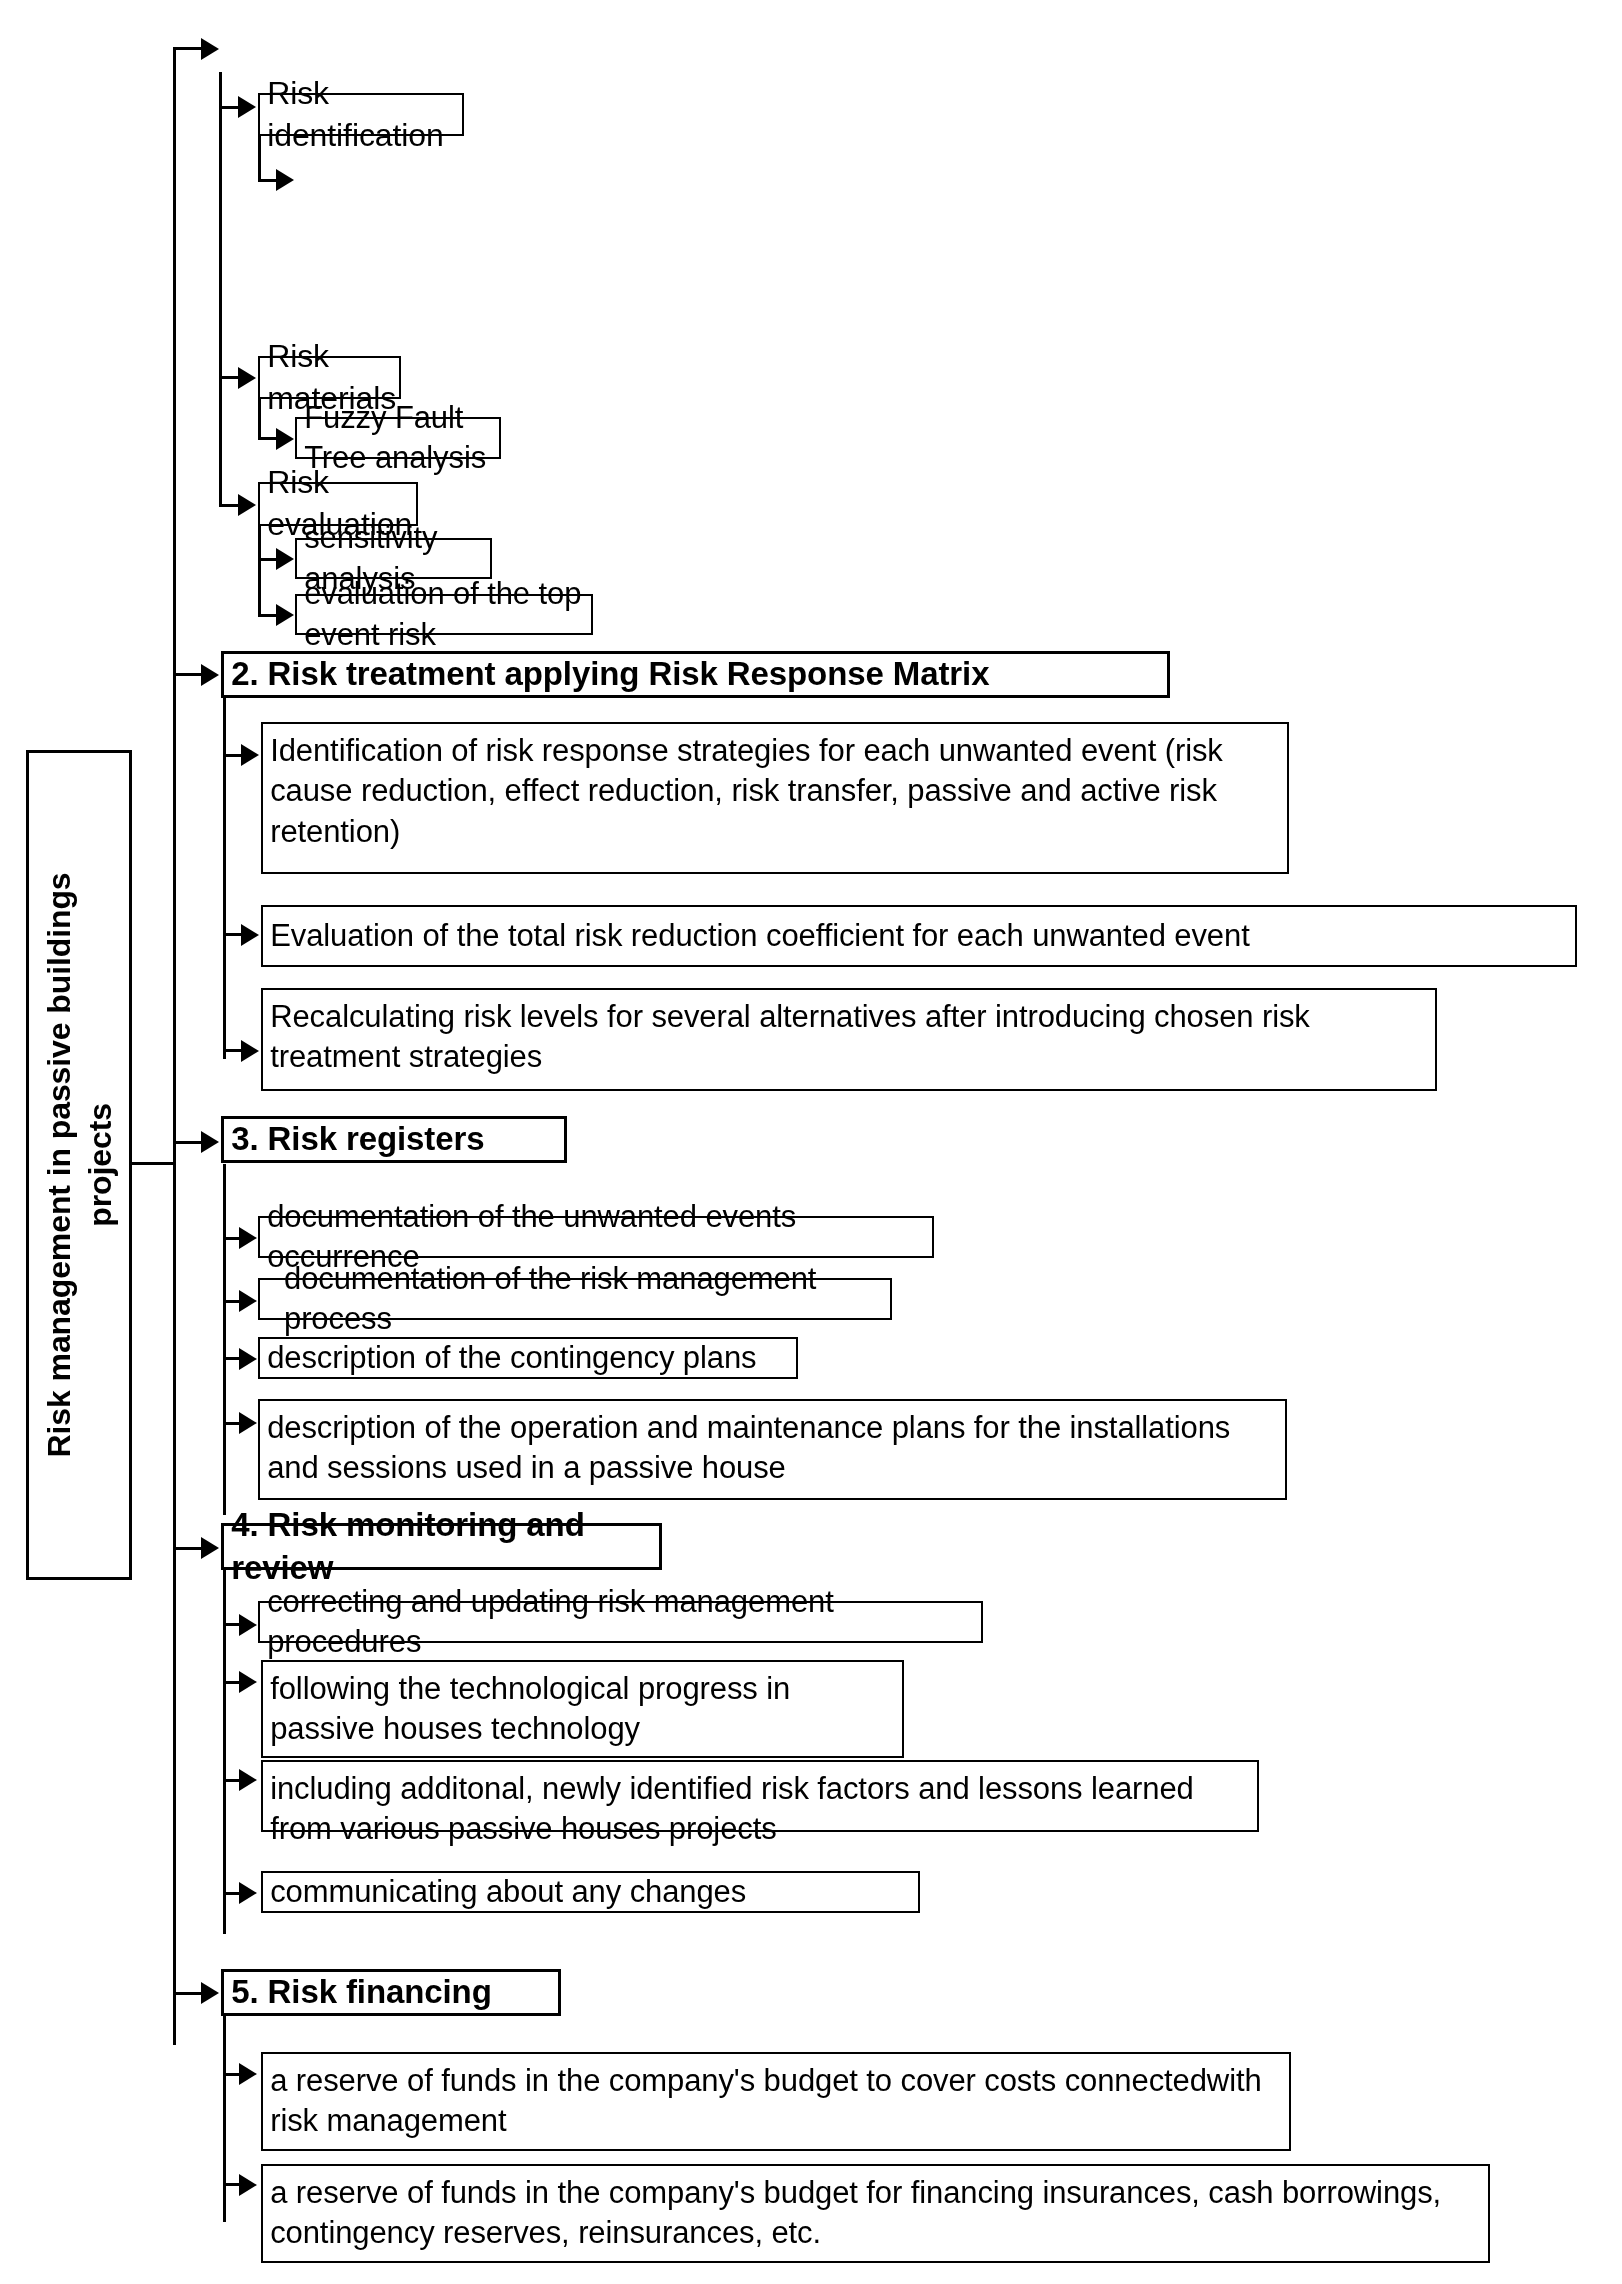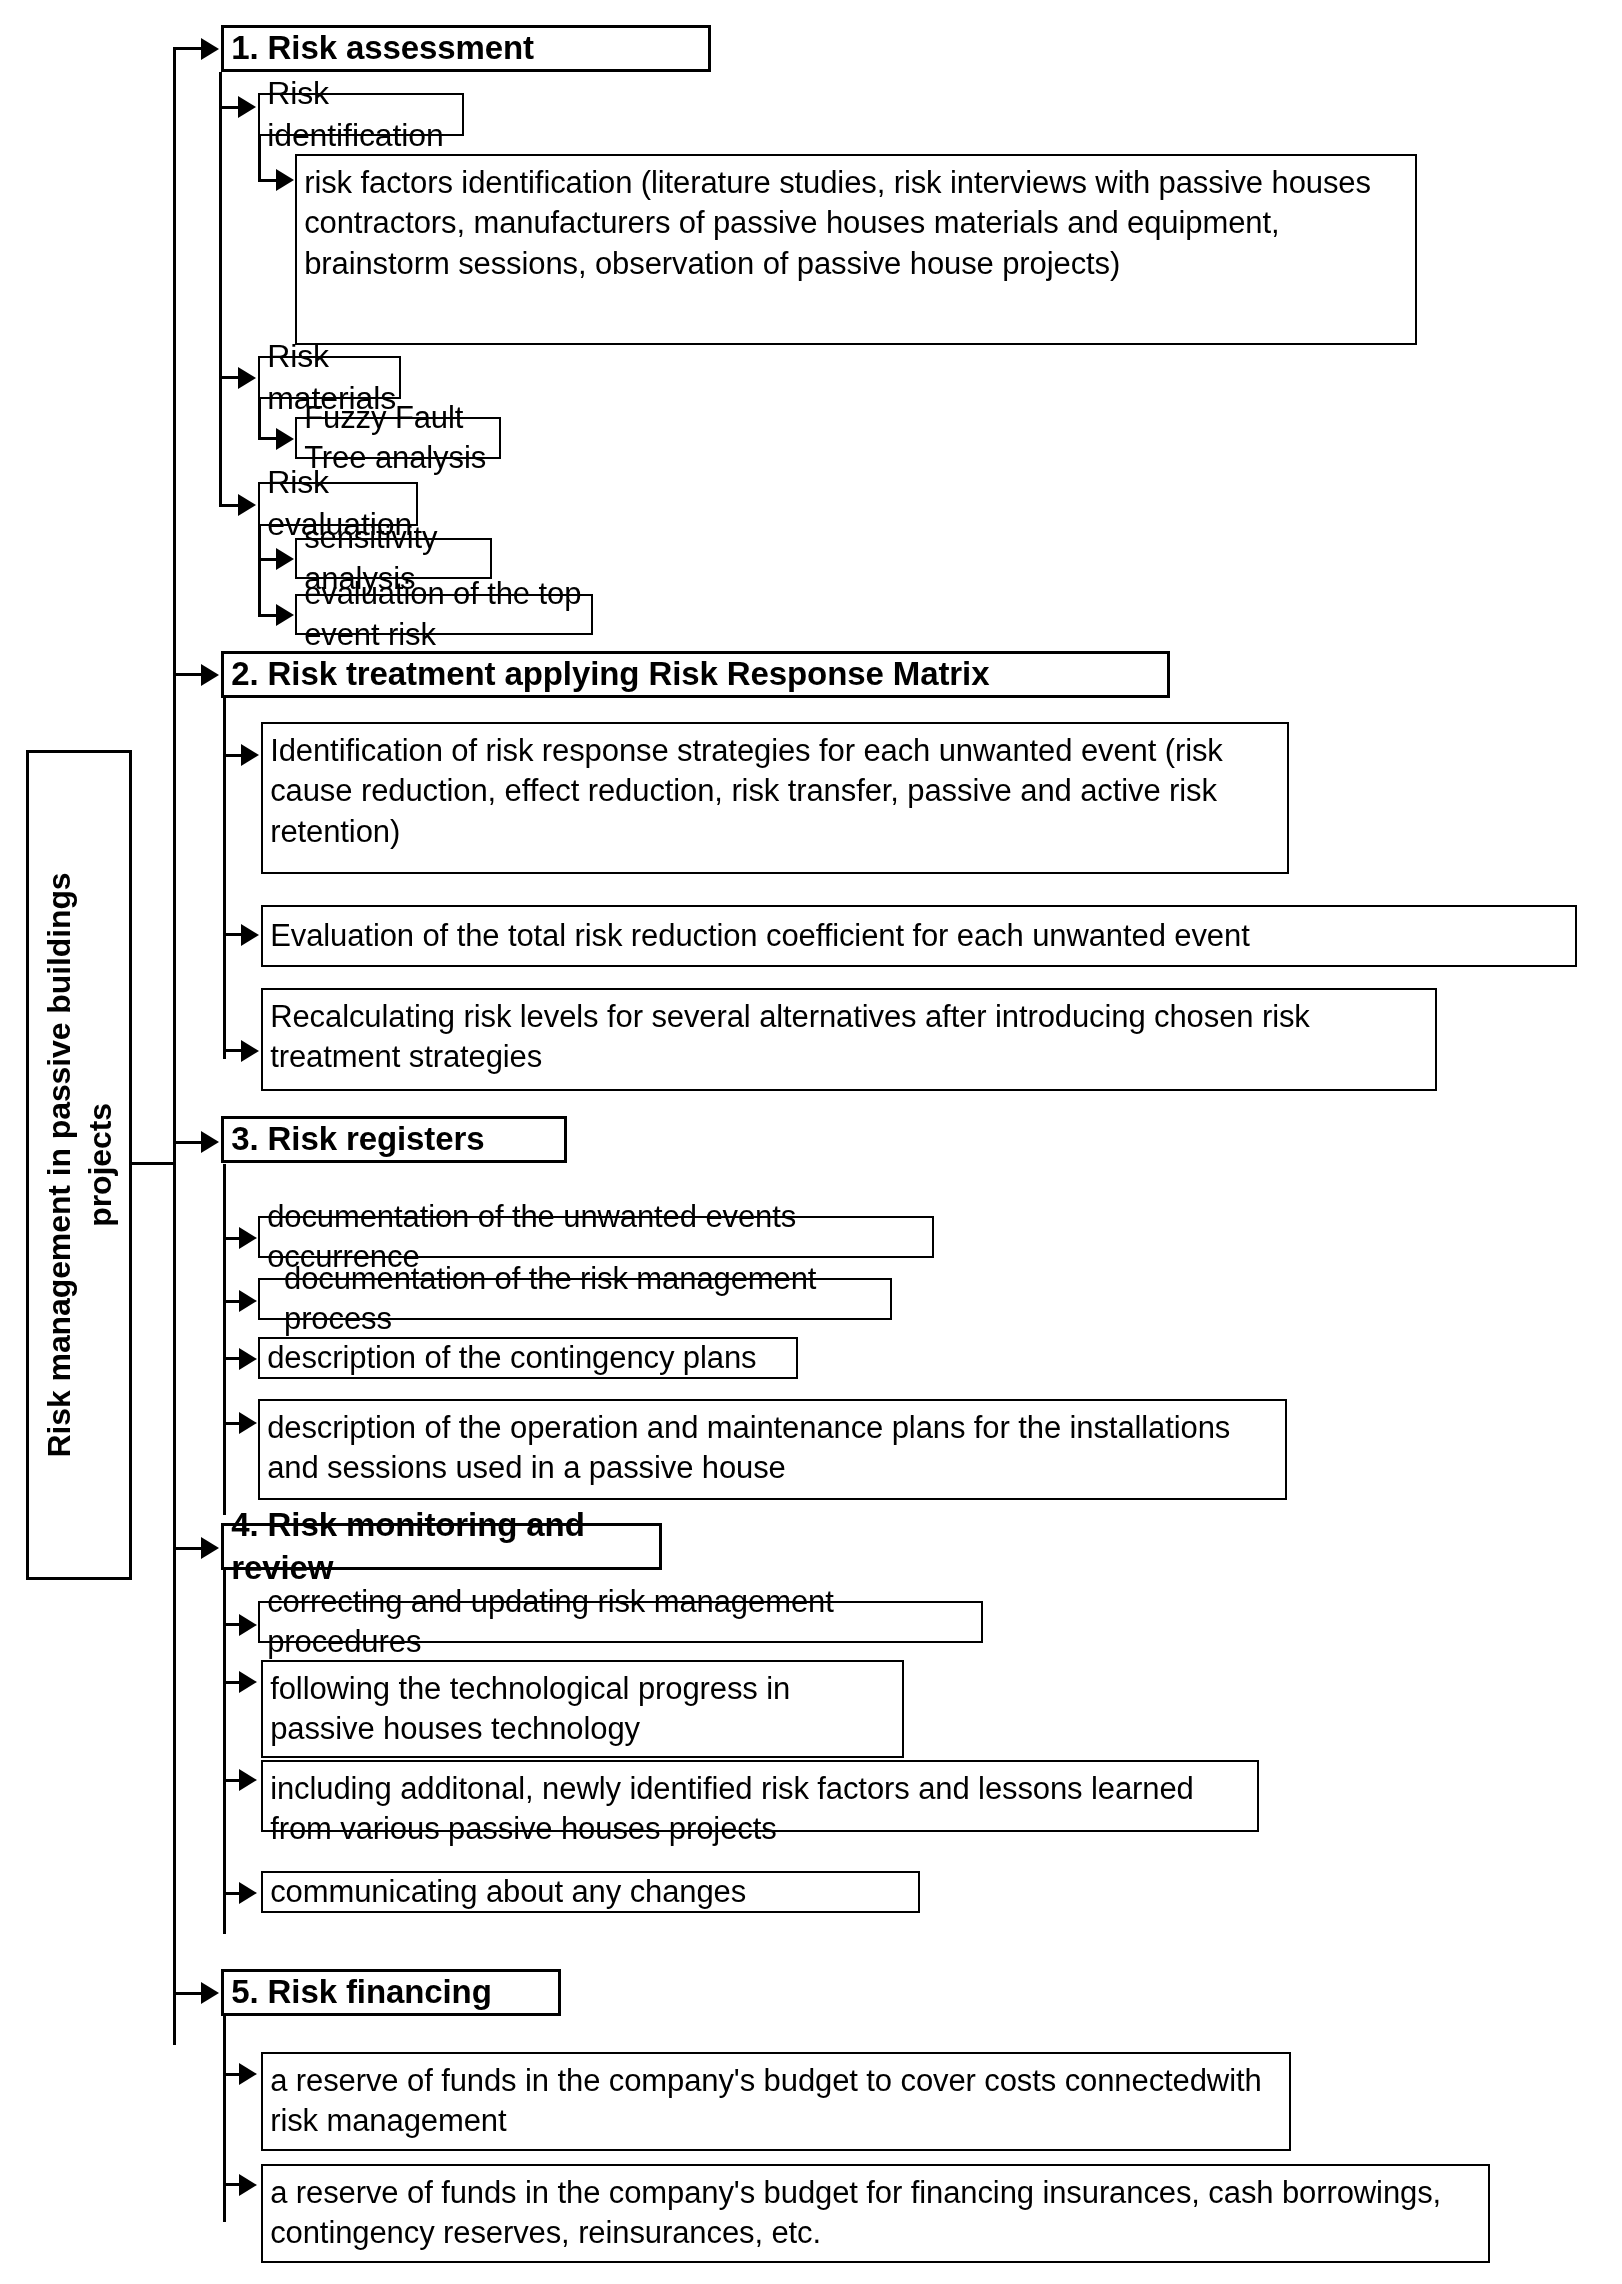--- a/index.html
+++ b/index.html
@@ -105,38 +105,32 @@
       <span>projects</span>
     </div>
   </div>
 
   <div class="hline" style="left:130px; top:1162px; width:45px;"></div>
 
   <div class="vline" style="left:173px; top:49px; height:1996px;"></div>
 
   <div class="hline" style="left:173px; top:47px; width:30px;"></div>
   <div class="arrow" style="left:201px; top:38px;"></div>
-  <div class="box level-head" style="left:221px; top:25px; width:490px; height:47px;">
-    <span class="txt">1. Risk assessment</span>
-  </div>
 
   <div class="vline" style="left:219px; top:72px; height:433px;"></div>
 
   <div class="hline" style="left:219px; top:106px; width:21.7px;"></div>
   <div class="arrow" style="left:238px; top:96px;"></div>
   <div class="box level-1" style="left:258px; top:93px; width:206px; height:43px;">
     <span class="txt">Risk identification</span>
   </div>
 
   <div class="vline" style="left:258px; top:136px; height:46px;"></div>
   <div class="hline" style="left:258px; top:179px; width:20.6px;"></div>
   <div class="arrow" style="left:276px; top:169px;"></div>
-  <div class="box level-2 multiline" style="left:295px; top:154px; width:1122px; height:191px;">
-    <span class="txt">risk factors identification (literature studies, risk interviews with passive houses contractors, manufacturers of passive houses materials and equipment, brainstorm sessions, observation of passive house projects)</span>
-  </div>
 
   <div class="hline" style="left:219px; top:376px; width:21.7px;"></div>
   <div class="arrow" style="left:238px; top:367px;"></div>
   <div class="box level-1" style="left:258px; top:356px; width:143px; height:43px;">
     <span class="txt">Risk materials</span>
   </div>
 
   <div class="vline" style="left:258px; top:398px; height:42px;"></div>
   <div class="hline" style="left:258px; top:437px; width:20.6px;"></div>
   <div class="arrow" style="left:276px; top:428px;"></div>

